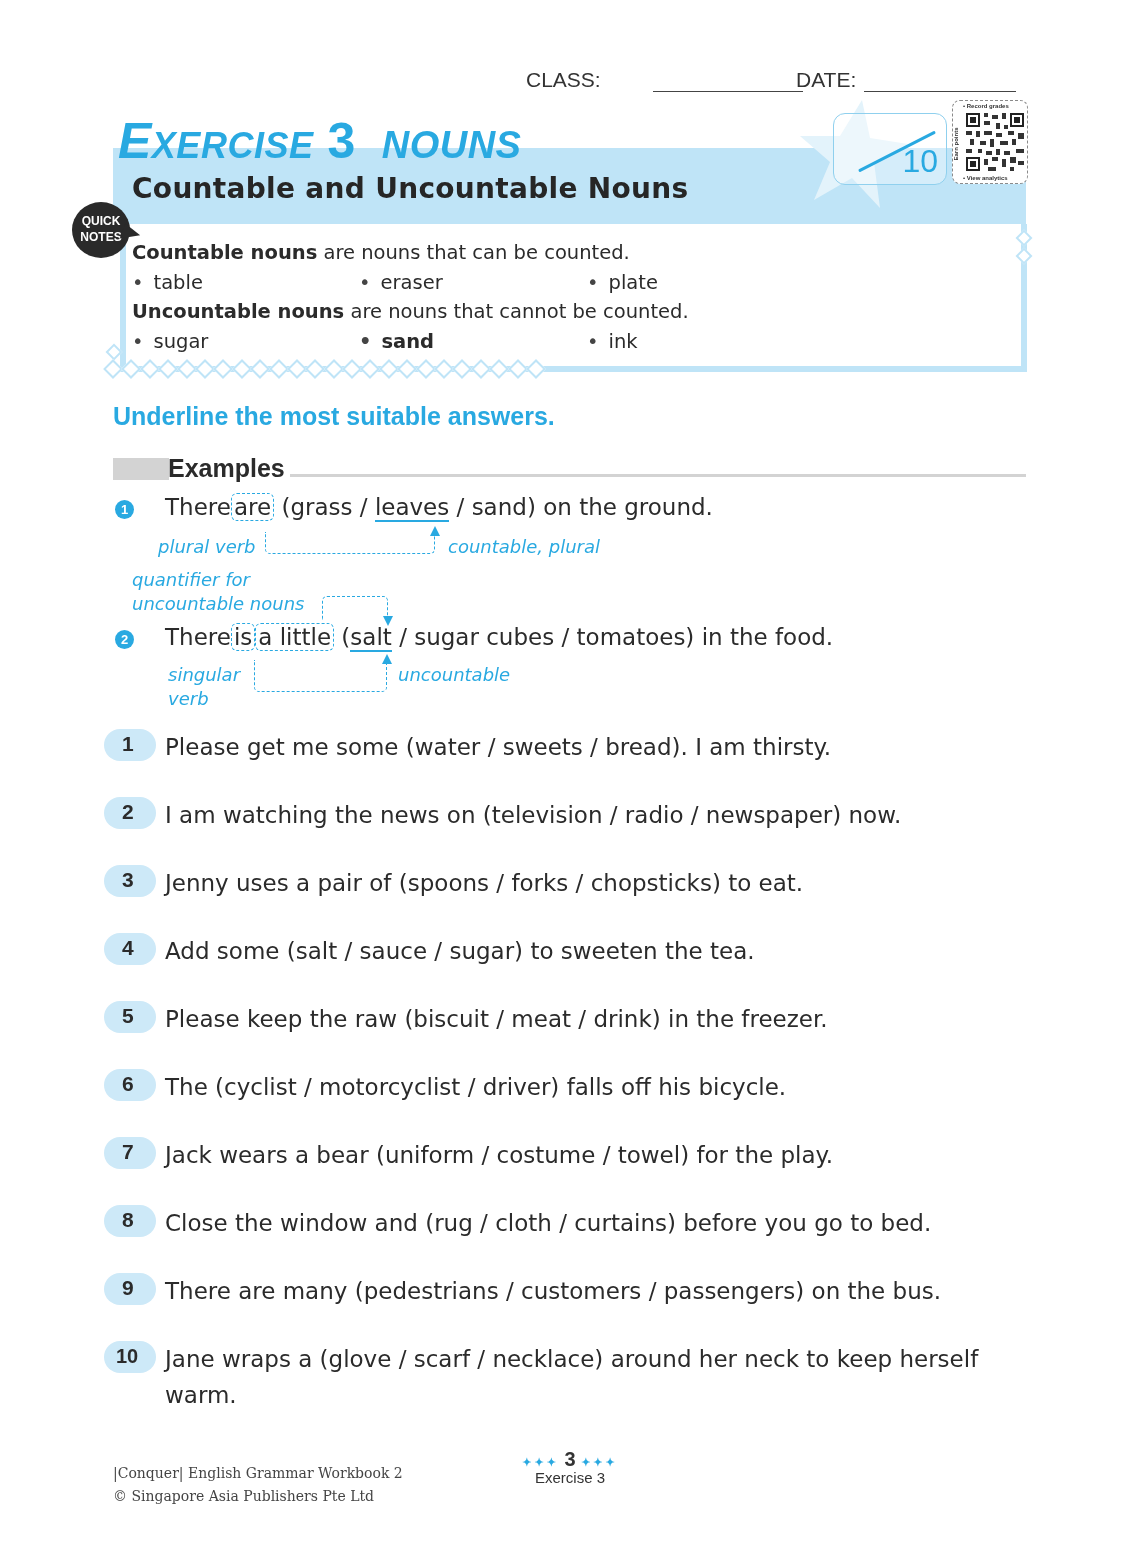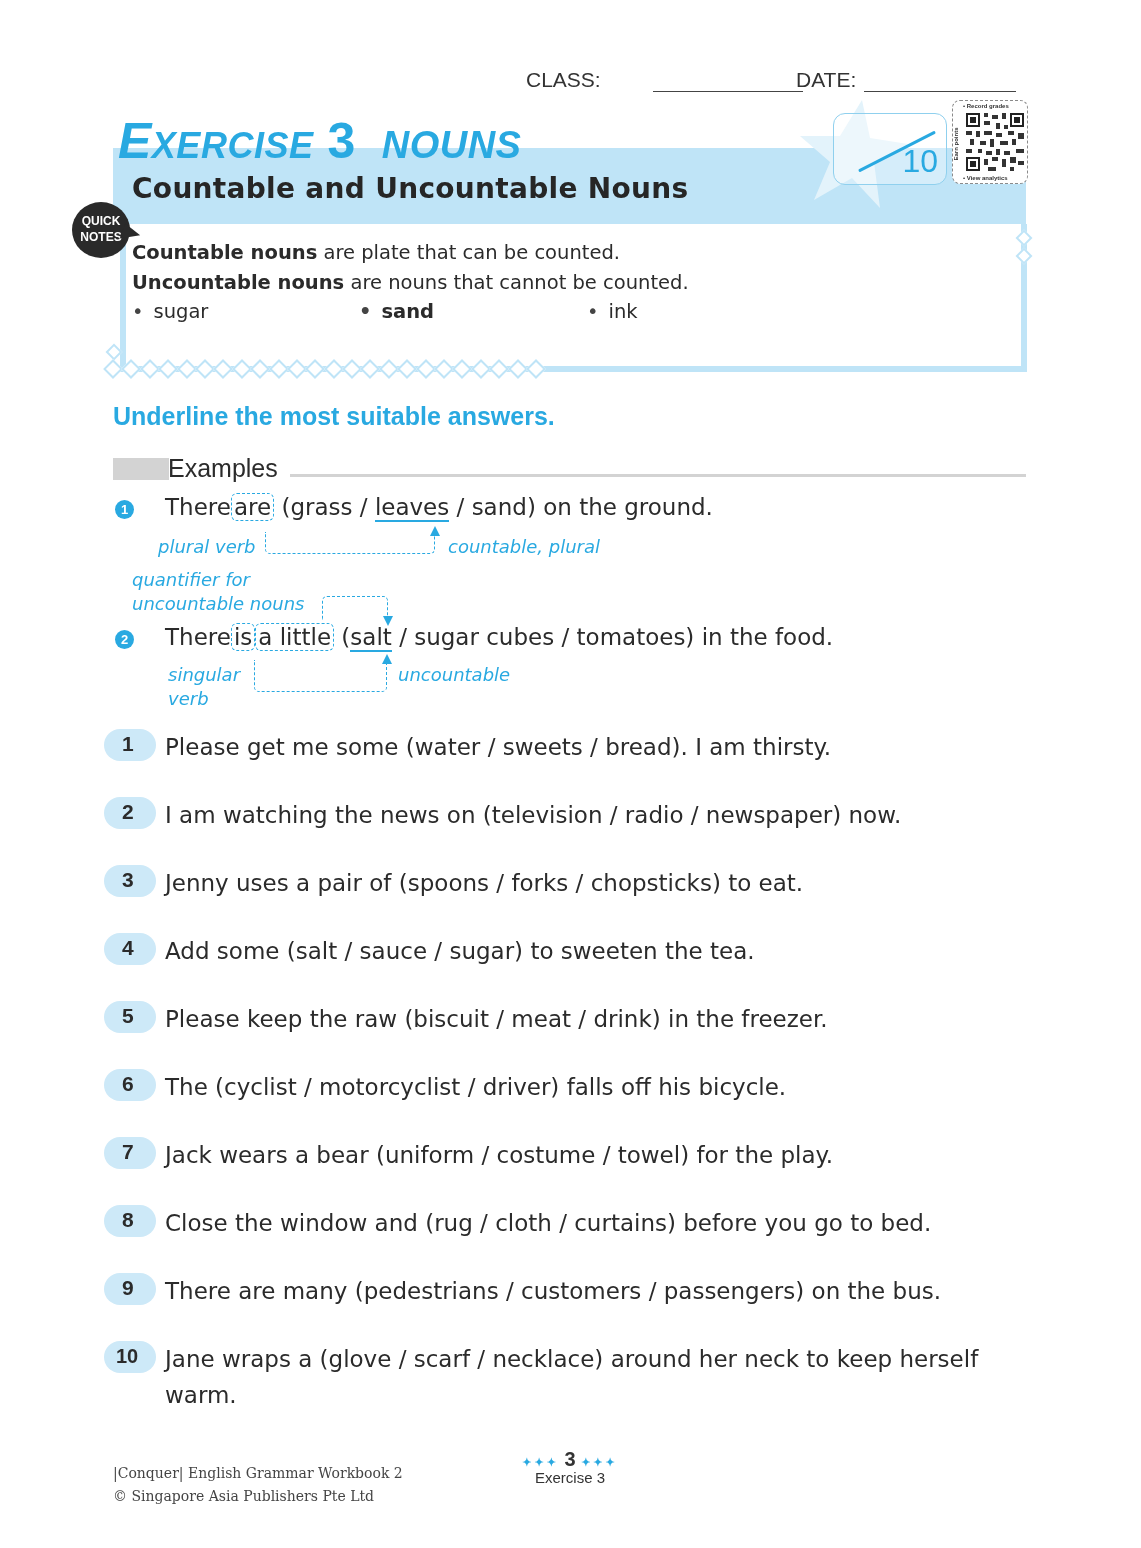--- a/index.html
+++ b/index.html
@@ -43,21 +43,21 @@
   .diamonds { position: absolute; top: 362px; left: 106px; height: 20px; display: flex; gap: 0; }
   .diamonds i { display: block; width: 14px; height: 14px; border: 2px solid #bfe4f7; transform: rotate(45deg); margin-right: 4.4px; background: #fff; }
   .diamond-r { position: absolute; width: 12px; height: 12px; border: 2px solid #bfe4f7; transform: rotate(45deg); background: #fff; }
 
   
   .instruction { position: absolute; top: 402px; left: 113px; font-family: "Liberation Sans", sans-serif; font-weight: bold; font-size: 25px; color: #29a9e1; }
 
   
   .examples-bar { position: absolute; top: 458px; left: 113px; width: 56px; height: 22px; background: #d3d3d3; }
   .examples-line { position: absolute; top: 474px; left: 290px; width: 736px; height: 3px; background: #d3d3d3; }
-  .examples-label { position: absolute; top: 454px; left: 168px; font-family: "Liberation Sans", sans-serif; font-weight: normal; font-size: 25px; color: #2b2b2b; }
+  .examples-label { position: absolute; top: 454px; left: 168px; font-family: "Liberation Sans", sans-serif; font-weight: bold; font-size: 25px; color: #2b2b2b; }
 
   .ex-num { position: absolute; width: 19px; height: 19px; border-radius: 50%; background: #29a9e1; color: #fff; font-family: "Liberation Sans", sans-serif; font-weight: bold; font-size: 13px; text-align: center; line-height: 19px; }
   .ex-sentence { position: absolute; font-family: "DejaVu Sans", sans-serif; font-size: 23px; color: #2b2b2b; white-space: nowrap; }
   .boxed { border: 1.5px dashed #29a9e1; border-radius: 6px; padding: 0 2px; }
   .uline { border-bottom: 2px solid #29a9e1; }
   .note-it { position: absolute; font-family: "DejaVu Sans", sans-serif; font-style: italic; font-size: 18px; color: #29a9e1; line-height: 24px; }
   .dash-path { position: absolute; border: 1.5px dashed #29a9e1; }
   .arrow-up { position: absolute; width: 0; height: 0; border-left: 5px solid transparent; border-right: 5px solid transparent; border-bottom: 10px solid #29a9e1; }
   .arrow-down { position: absolute; width: 0; height: 0; border-left: 5px solid transparent; border-right: 5px solid transparent; border-top: 10px solid #29a9e1; }
 
@@ -183,21 +183,26 @@
     <i></i>
     <i></i>
 </div>
 
 <div class="qn-badge">
   <div>QUICK</div>
   <div>NOTES</div>
 </div>
 
 <div class="notes">
-  <div><b>Countable nouns</b><span> are plate that can be counted.</span></div>
+  <div><b>Countable nouns</b><span> are nouns that can be counted.</span></div>
+  <div class="bullets">
+    <span style="left:0;">table</span>
+    <span style="left:227px;">eraser</span>
+    <span style="left:455px;">plate</span>
+  </div>
   <div><b>Uncountable nouns</b><span> are nouns that cannot be counted.</span></div>
   <div class="bullets">
     <span style="left:0;">sugar</span>
     <span style="left:227px;font-weight:bold;">sand</span>
     <span style="left:455px;">ink</span>
   </div>
 </div>
 
 <div class="instruction">Underline the most suitable answers.</div>
 

